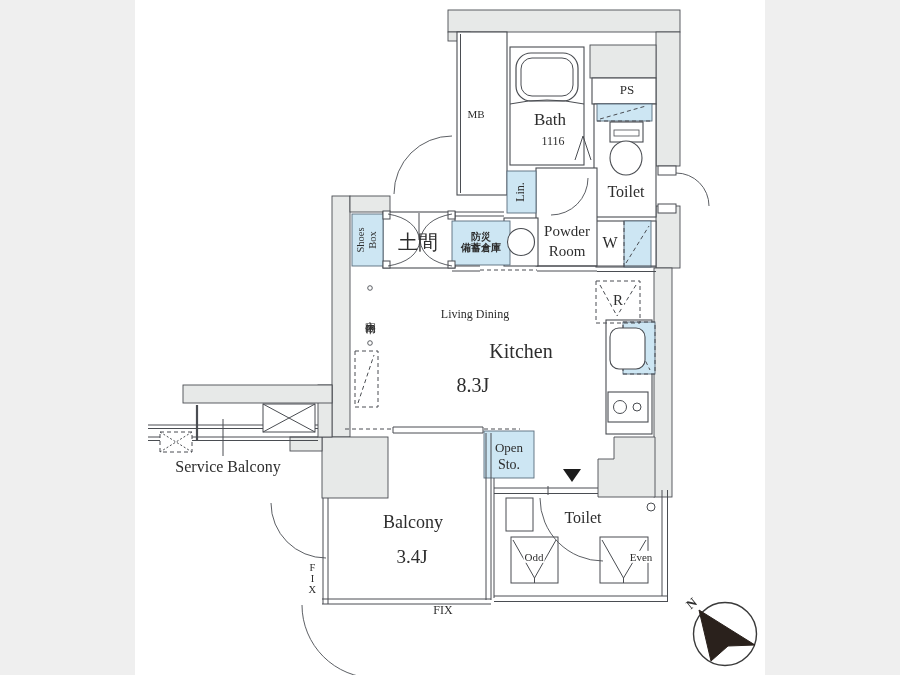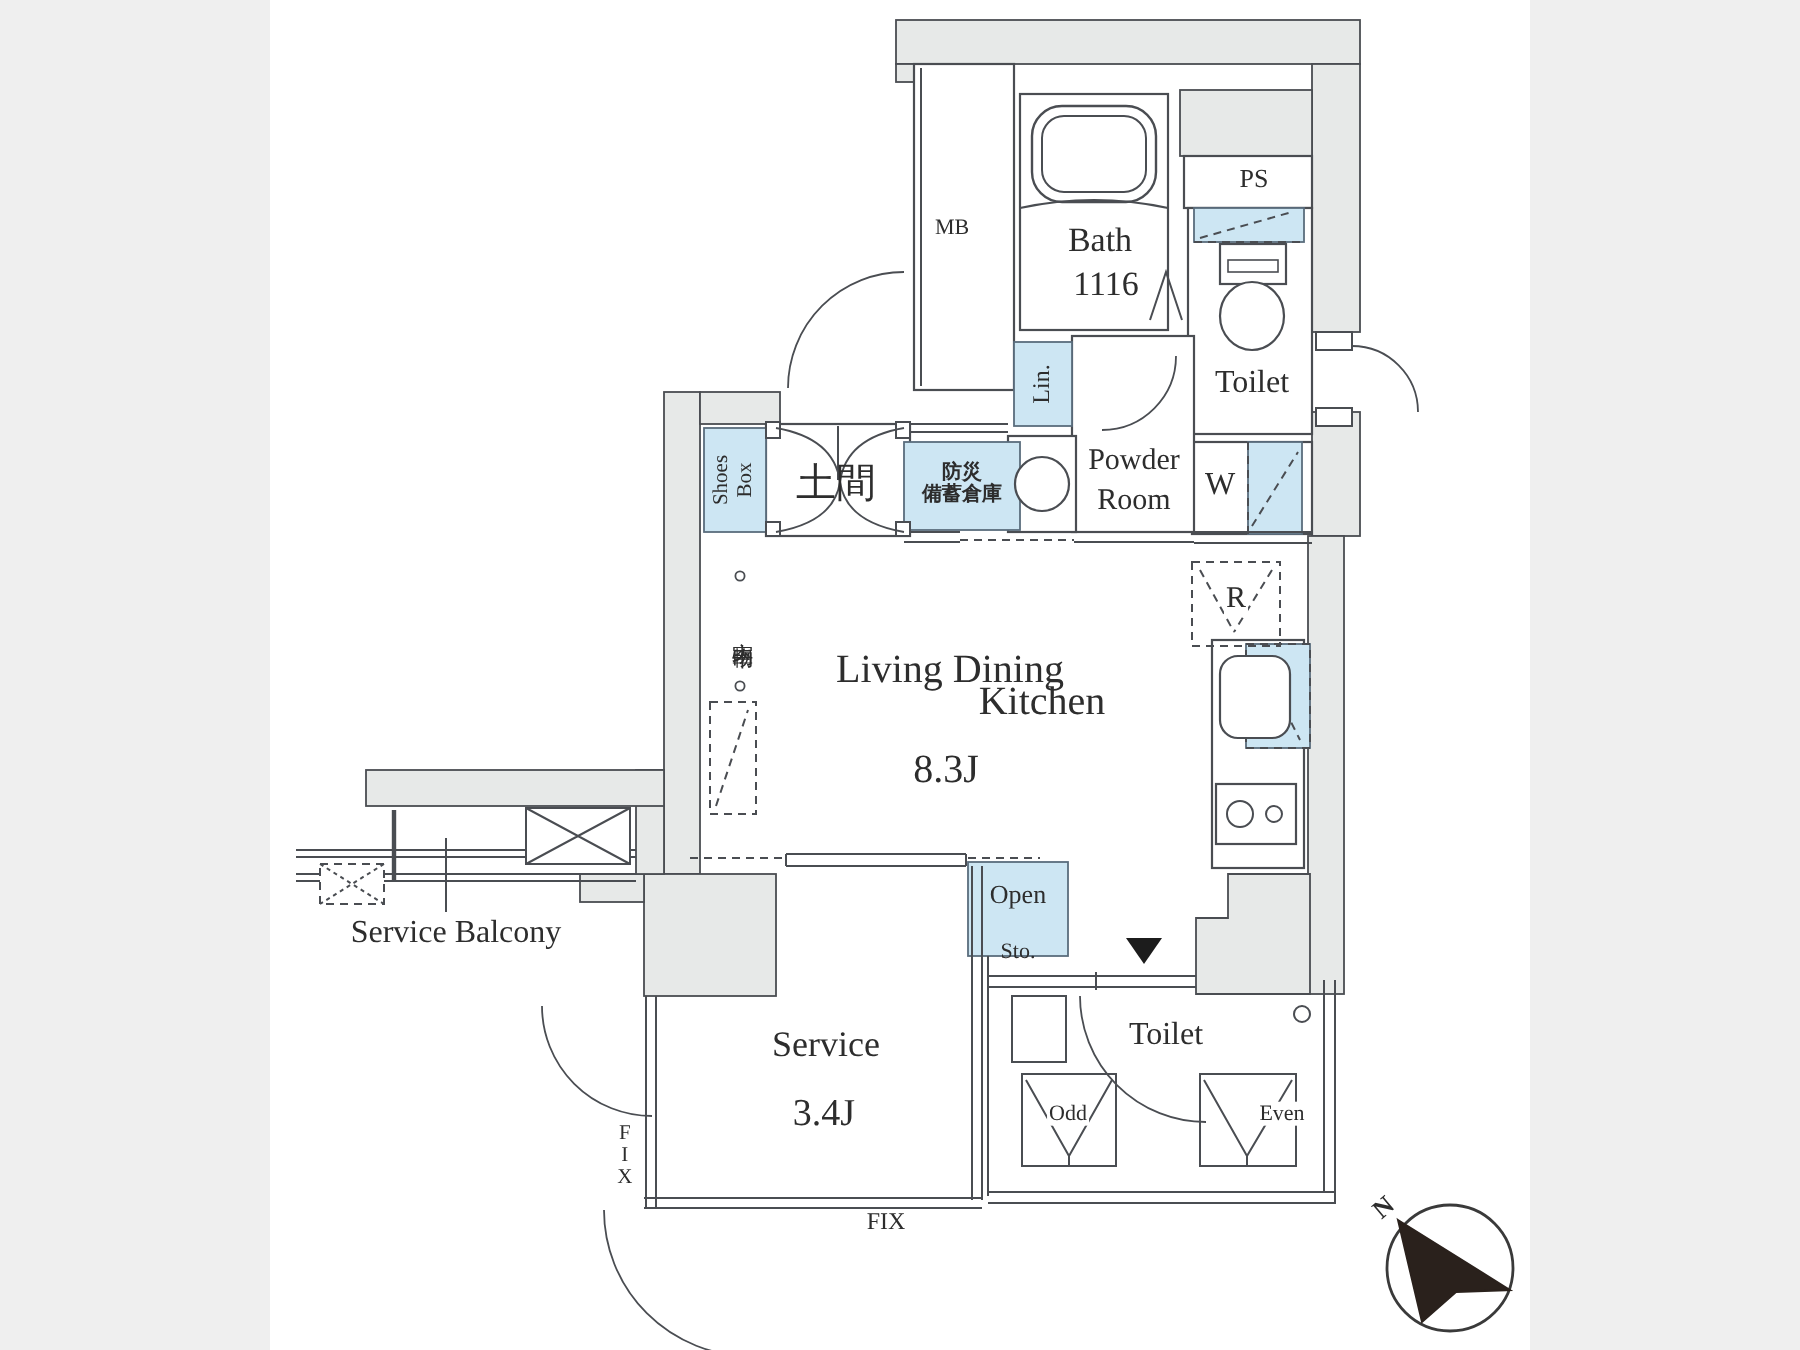--- a/index.html
+++ b/index.html
@@ -144,51 +144,51 @@
 
     <g>
       <circle cx="725" cy="634" r="31.5" fill="#ffffff" stroke="#3a3a3a" stroke-width="1.4"></circle>
       <polygon points="699,610 755,645 728,646 711,661" fill="#2a211c" stroke="#2a211c" stroke-width="1"></polygon>
     </g>
   </svg>
 
   <div class="lb" style="left:476px;top:114px;font-size:11px;">MB</div>
   <div class="lb" style="left:627px;top:90px;font-size:13px;">PS</div>
   <div class="lb" style="left:550px;top:120px;font-size:17px;">Bath</div>
-  <div class="lb" style="left:553px;top:142px;font-size:17px;">1116</div>
+  <div class="lb" style="left:553px;top:142px;font-size:12px;">1116</div>
   <div class="lb" style="left:626px;top:192px;font-size:16px;">Toilet</div>
   <div class="lb rot" style="left:521px;top:192px;font-size:12px;">Lin.</div>
   <div class="lb" style="left:567px;top:231px;font-size:15px;">Powder</div>
   <div class="lb" style="left:567px;top:251px;font-size:15px;">Room</div>
   <div class="lb" style="left:610px;top:243px;font-size:16px;">W</div>
 
   <div class="lb rot" style="left:367px;top:240px;font-size:10.5px;">
     <div>Shoes</div>
     <div>Box</div>
   </div>
 
   <div class="lb" style="left:418px;top:242px;font-size:20px;text-align:right;">土間</div>
 
   <div class="lb gothic" style="left:481px;top:242px;font-size:10px;">
     <div>防災</div>
     <div>備蓄倉庫</div>
   </div>
 
-  <div class="lb" style="left:475px;top:315px;font-size:20px;margin-top:20px;">Living Dining</div>
+  <div class="lb" style="left:475px;top:315px;font-size:12px;">Living Dining</div>
   <div class="lb" style="left:473px;top:351px;font-size:20px;margin-left:48px;">Kitchen</div>
   <div class="lb" style="left:473px;top:385px;font-size:20px;">8.3J</div>
 
   <div class="lb vstack" style="left:370px;top:315px;font-size:10.5px;letter-spacing:1px;">室内物干</div>
 
   <div class="lb whitebg" style="left:618px;top:300px;font-size:15px;">R</div>
 
   <div class="lb" style="left:509px;top:448px;font-size:13px;">Open</div>
-  <div class="lb" style="left:509px;top:476px;font-size:11px;">Sto.</div>
-
-  <div class="lb" style="left:413px;top:522px;font-size:18px;">Service</div>
+  <div class="lb" style="left:509px;top:465px;font-size:14px;">Sto.</div>
+
+  <div class="lb" style="left:413px;top:522px;font-size:18px;">Balcony</div>
   <div class="lb" style="left:412px;top:557px;font-size:19px;">3.4J</div>
 
   <div class="lb vstack" style="left:312px;top:578px;font-size:10.5px;">FIX</div>
   <div class="lb" style="left:443px;top:611px;font-size:12px;">FIX</div>
 
   <div class="lb" style="left:583px;top:518px;font-size:16px;">Toilet</div>
   <div class="lb whitebg" style="left:534px;top:557px;font-size:11px;">Odd</div>
   <div class="lb whitebg" style="left:624px;top:557px;font-size:11px;margin-left:17px;">Even</div>
 
   <div class="lb" style="left:228px;top:467px;font-size:16px;">Service Balcony</div>

